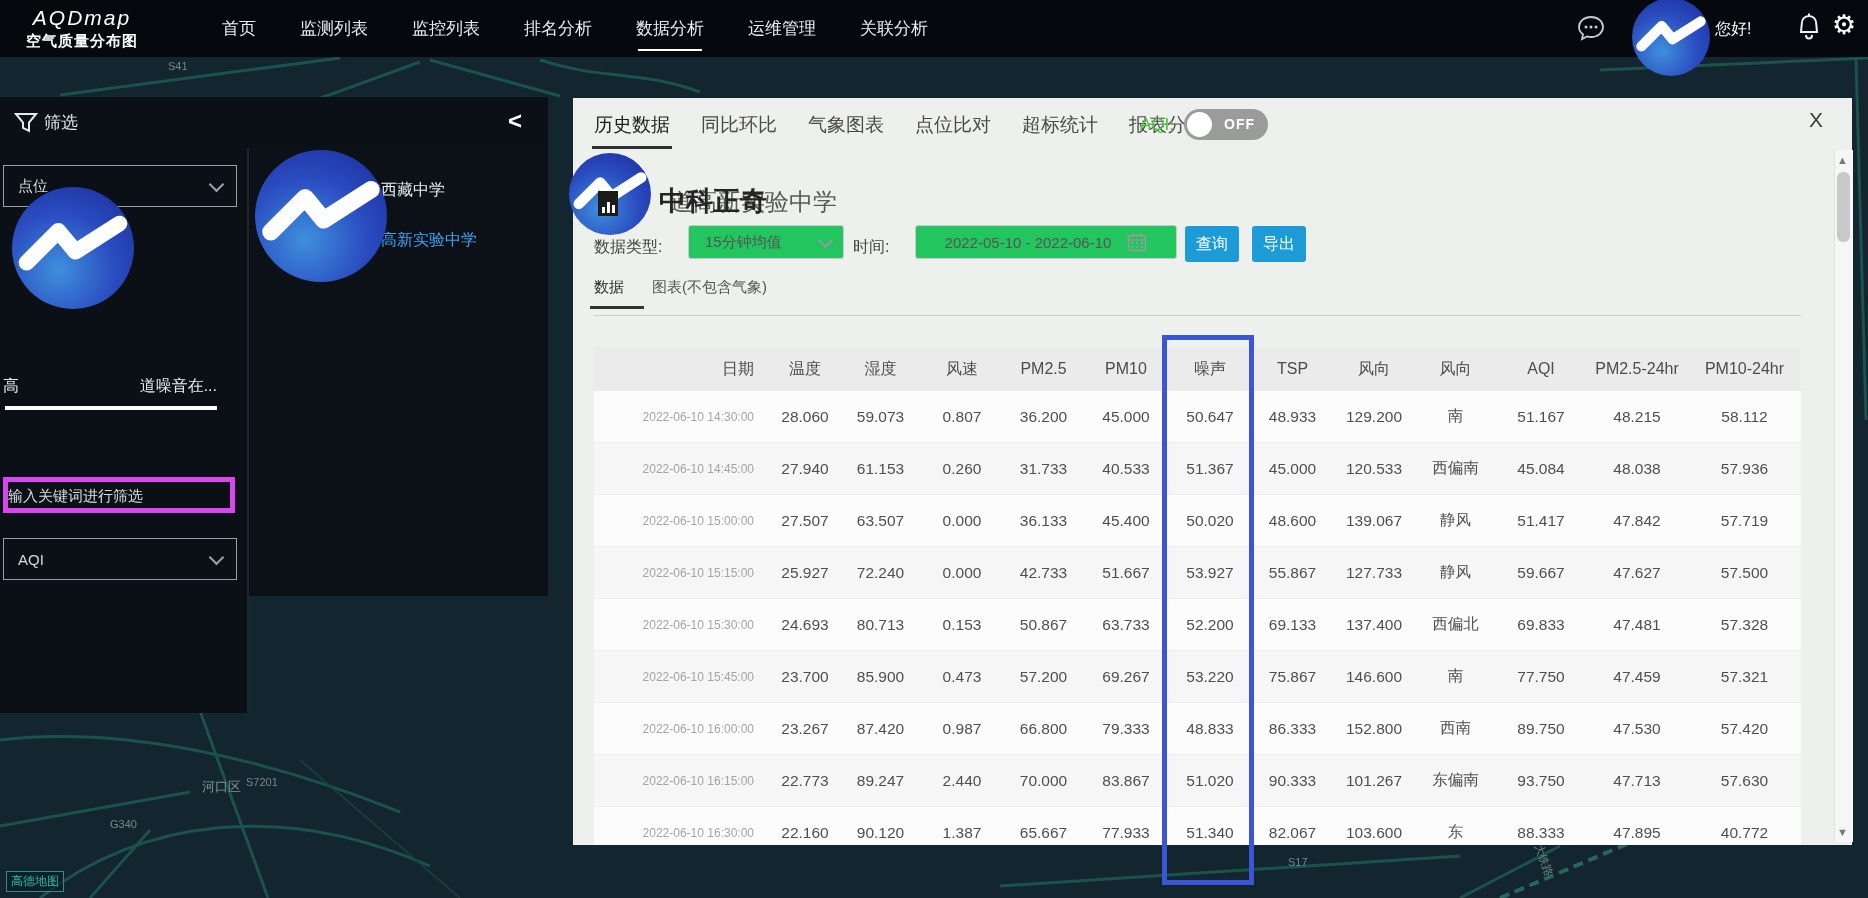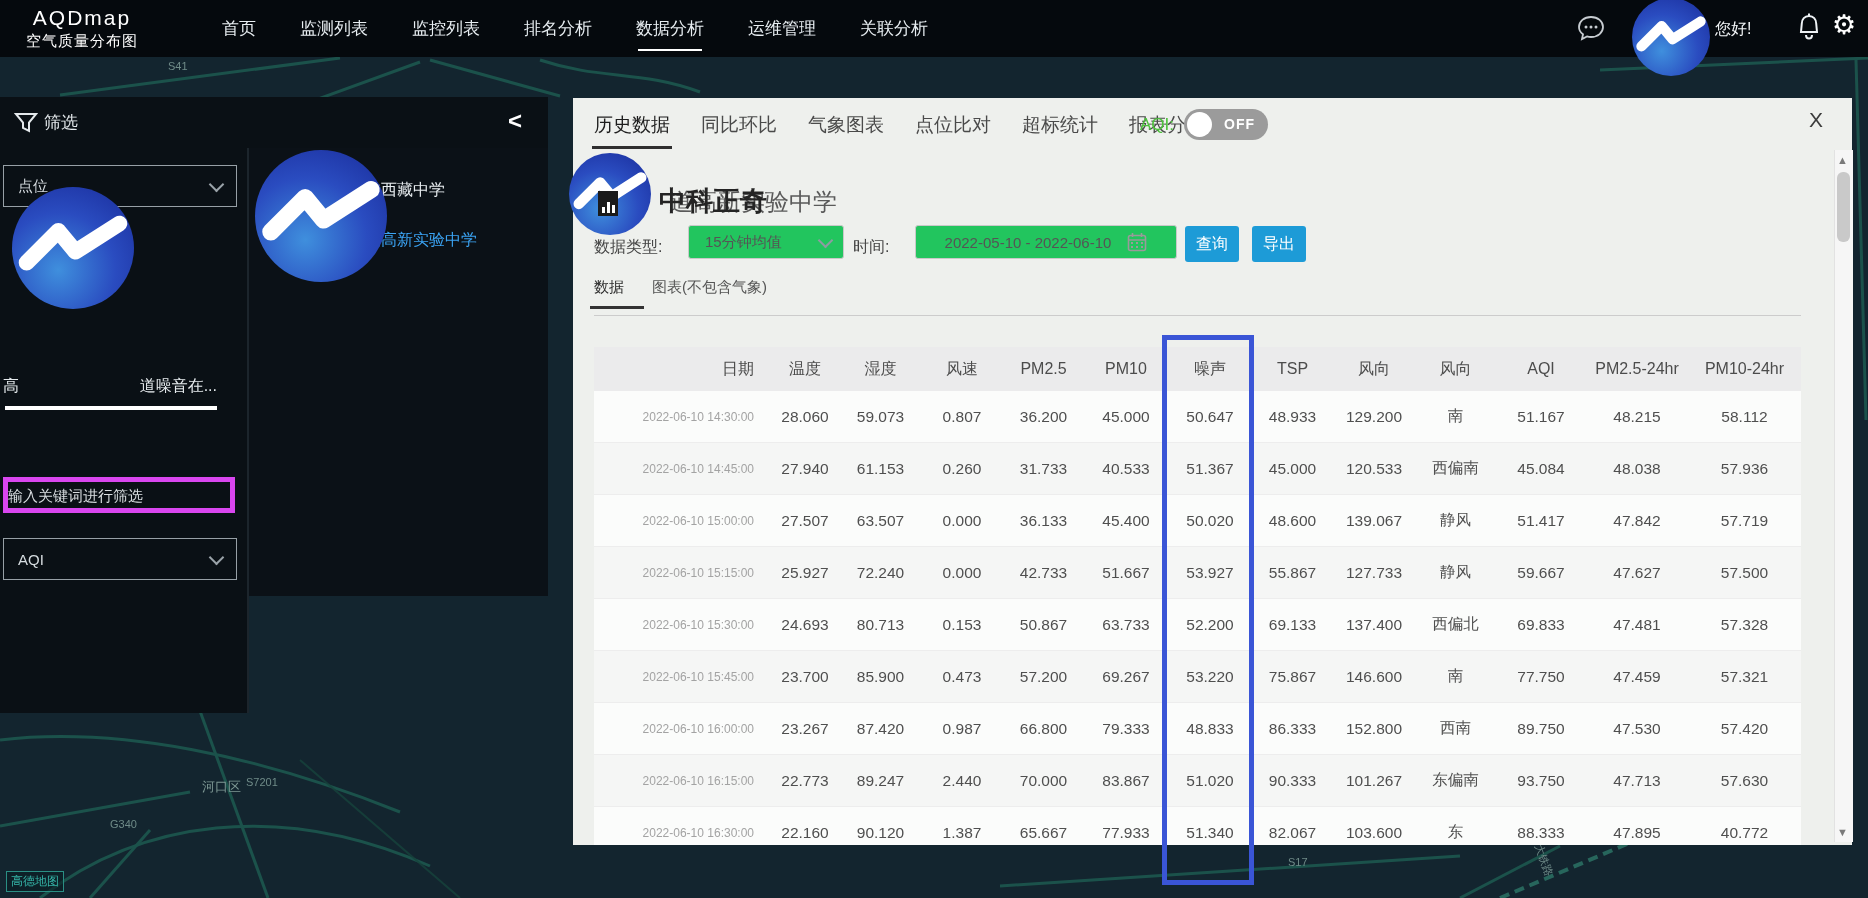--- a/index.html
+++ b/index.html
@@ -14,22 +14,22 @@
   
   #map-bg{position:absolute;left:0;top:0;width:1868px;height:898px;z-index:0;}
   .map-label{position:absolute;color:#6f8b88;font-size:11px;z-index:1;}
   .map-label.big{font-size:13px;color:#7e9894;}
   #map-attrib{position:absolute;left:6px;bottom:6px;z-index:2;color:#35b5a8;
     font-size:12px;font-weight:normal;border:1px solid #2a8f84;padding:1px 4px;background:rgba(10,30,35,.6);}
 
   
   #topbar{position:absolute;left:0;top:0;width:1868px;height:57px;background:#05090d;z-index:30;}
   #brand{position:absolute;left:26px;top:6px;color:#fff;text-align:center;}
-  #brand .t1{font-size:21px;letter-spacing:2px;}
-  #brand .t2{font-size:15px;font-weight:normal;margin-top:2px;letter-spacing:1px;}
+  #brand .t1{font-size:21px;letter-spacing:2px;font-style:italic;}
+  #brand .t2{font-size:15px;font-weight:bold;margin-top:2px;letter-spacing:1px;}
   #main-nav{position:absolute;left:222px;top:0;height:57px;display:flex;gap:44px;align-items:center;}
   #main-nav .nav-item{color:#e8eef2;font-size:17px;position:relative;height:57px;line-height:57px;cursor:pointer;white-space:nowrap;}
   #main-nav .nav-item.active::after{content:"";position:absolute;left:2px;right:2px;bottom:6px;height:2px;background:#fff;}
   .topbar-icon{position:absolute;top:14px;color:#dfe5e9;}
   #greeting{position:absolute;left:1706px;top:0;height:57px;line-height:57px;color:#f2f5f7;font-size:16px;z-index:30;white-space:nowrap;}
   #gear-glyph{font-size:27px;line-height:27px;}
 
   
   .wm-logo{position:absolute;z-index:20;pointer-events:none;}
   .wm-logo svg{display:block;width:100%;height:100%;}

